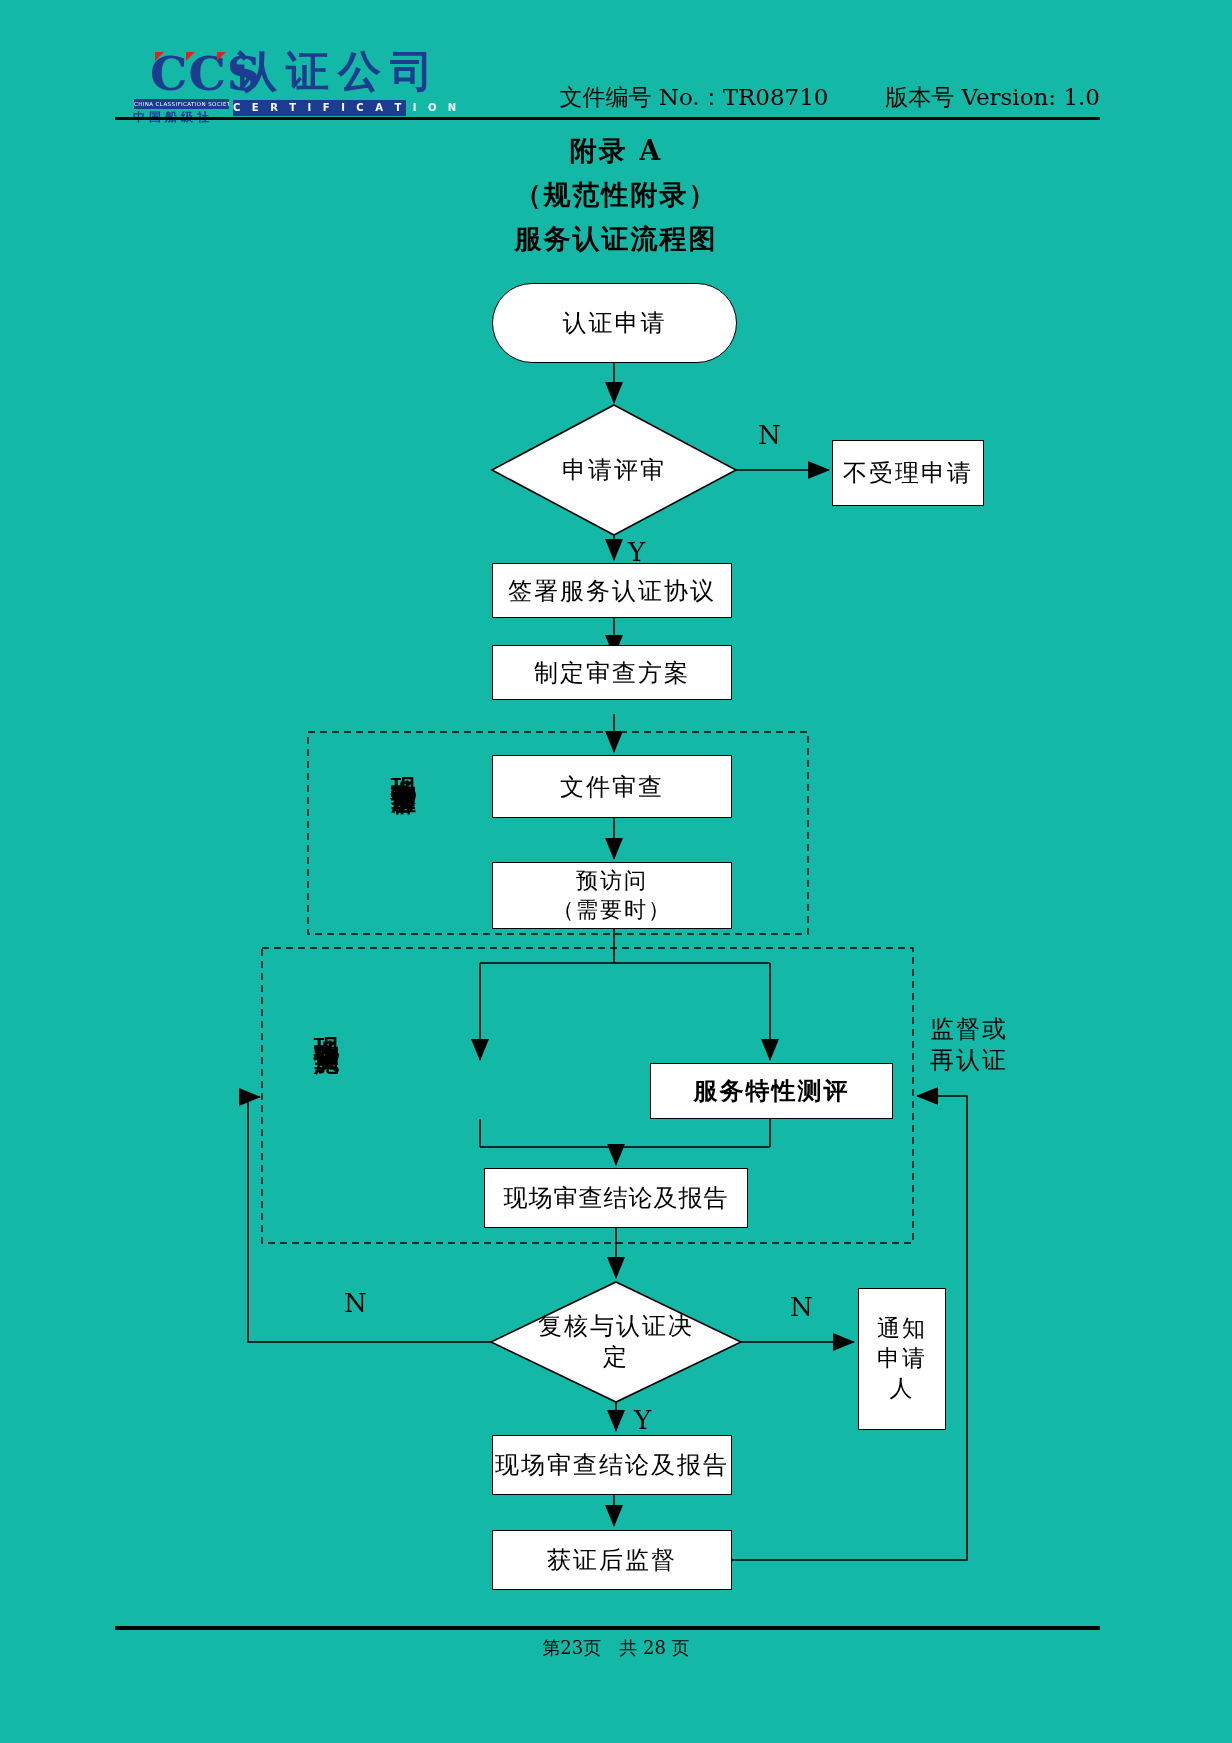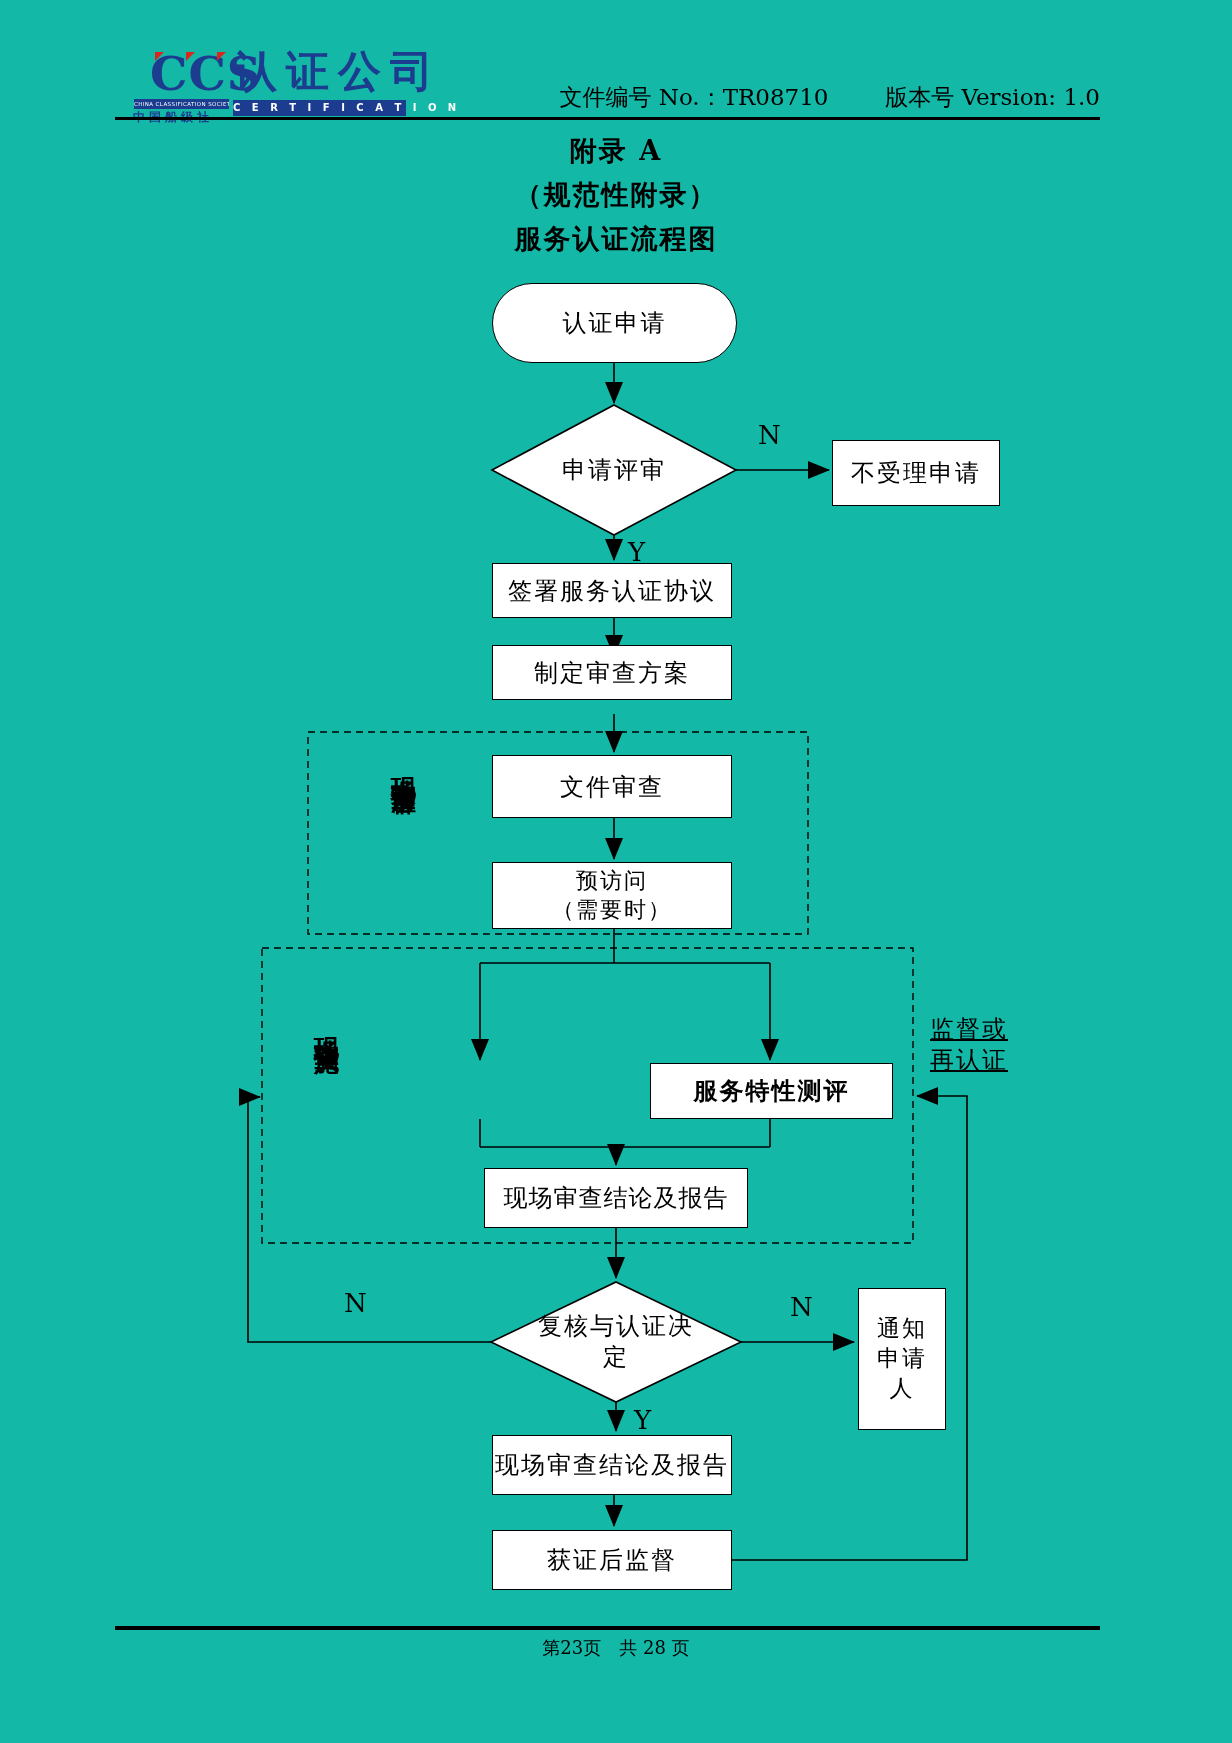--- a/index.html
+++ b/index.html
@@ -107,21 +107,21 @@
       <polygon points="616,1282 741,1342 616,1402 491,1342" fill="#fff"></polygon>
     </g>
   </svg>
 
   <div class="abs node oval" style="left:492px;top:283px;width:245px;height:80px;">认证申请</div>
 
   <div class="abs dtext" style="left:492px;top:405px;width:244px;height:130px;">申请评审</div>
   <div class="abs edge-lbl" style="left:758px;top:420px;">N</div>
   <div class="abs edge-lbl" style="left:628px;top:537px;">Y</div>
 
-  <div class="abs node" style="left:832px;top:440px;width:168px;height:66px;">不受理申请</div>
+  <div class="abs node" style="left:832px;top:440px;width:152px;height:66px;">不受理申请</div>
 
   <div class="abs node" style="left:492px;top:563px;width:240px;height:55px;">签署服务认证协议</div>
 
   <div class="abs node" style="left:492px;top:645px;width:240px;height:55px;">制定审查方案</div>
 
   <div class="abs vlabel" style="left:368px;top:758px;width:48px;height:176px;">现场审查前准备</div>
 
   <div class="abs node" style="left:492px;top:755px;width:240px;height:63px;">文件审查</div>
 
   <div class="abs node multi" style="left:492px;top:862px;width:240px;height:67px;font-size:22px;">
@@ -153,21 +153,21 @@
       <div>通知</div>
       <div>申请</div>
       <div>人</div>
     </div>
   </div>
 
   <div class="abs node" style="left:492px;top:1435px;width:240px;height:60px;">现场审查结论及报告</div>
 
   <div class="abs node" style="left:492px;top:1530px;width:240px;height:60px;">获证后监督</div>
 
-  <div class="abs multi" style="left:930px;top:1014px;width:130px;font-size:24px;letter-spacing:2px;z-index:4;text-decoration:underline;">
+  <div class="abs multi" style="left:930px;top:1014px;width:130px;font-size:24px;letter-spacing:2px;z-index:4;">
     <div>监督或</div>
     <div>再认证</div>
   </div>
 
   <div class="abs ftr-rule"></div>
   <div class="abs ftr-text">第23页　共 28 页</div>
 
 </div>
 
 </body></html>

